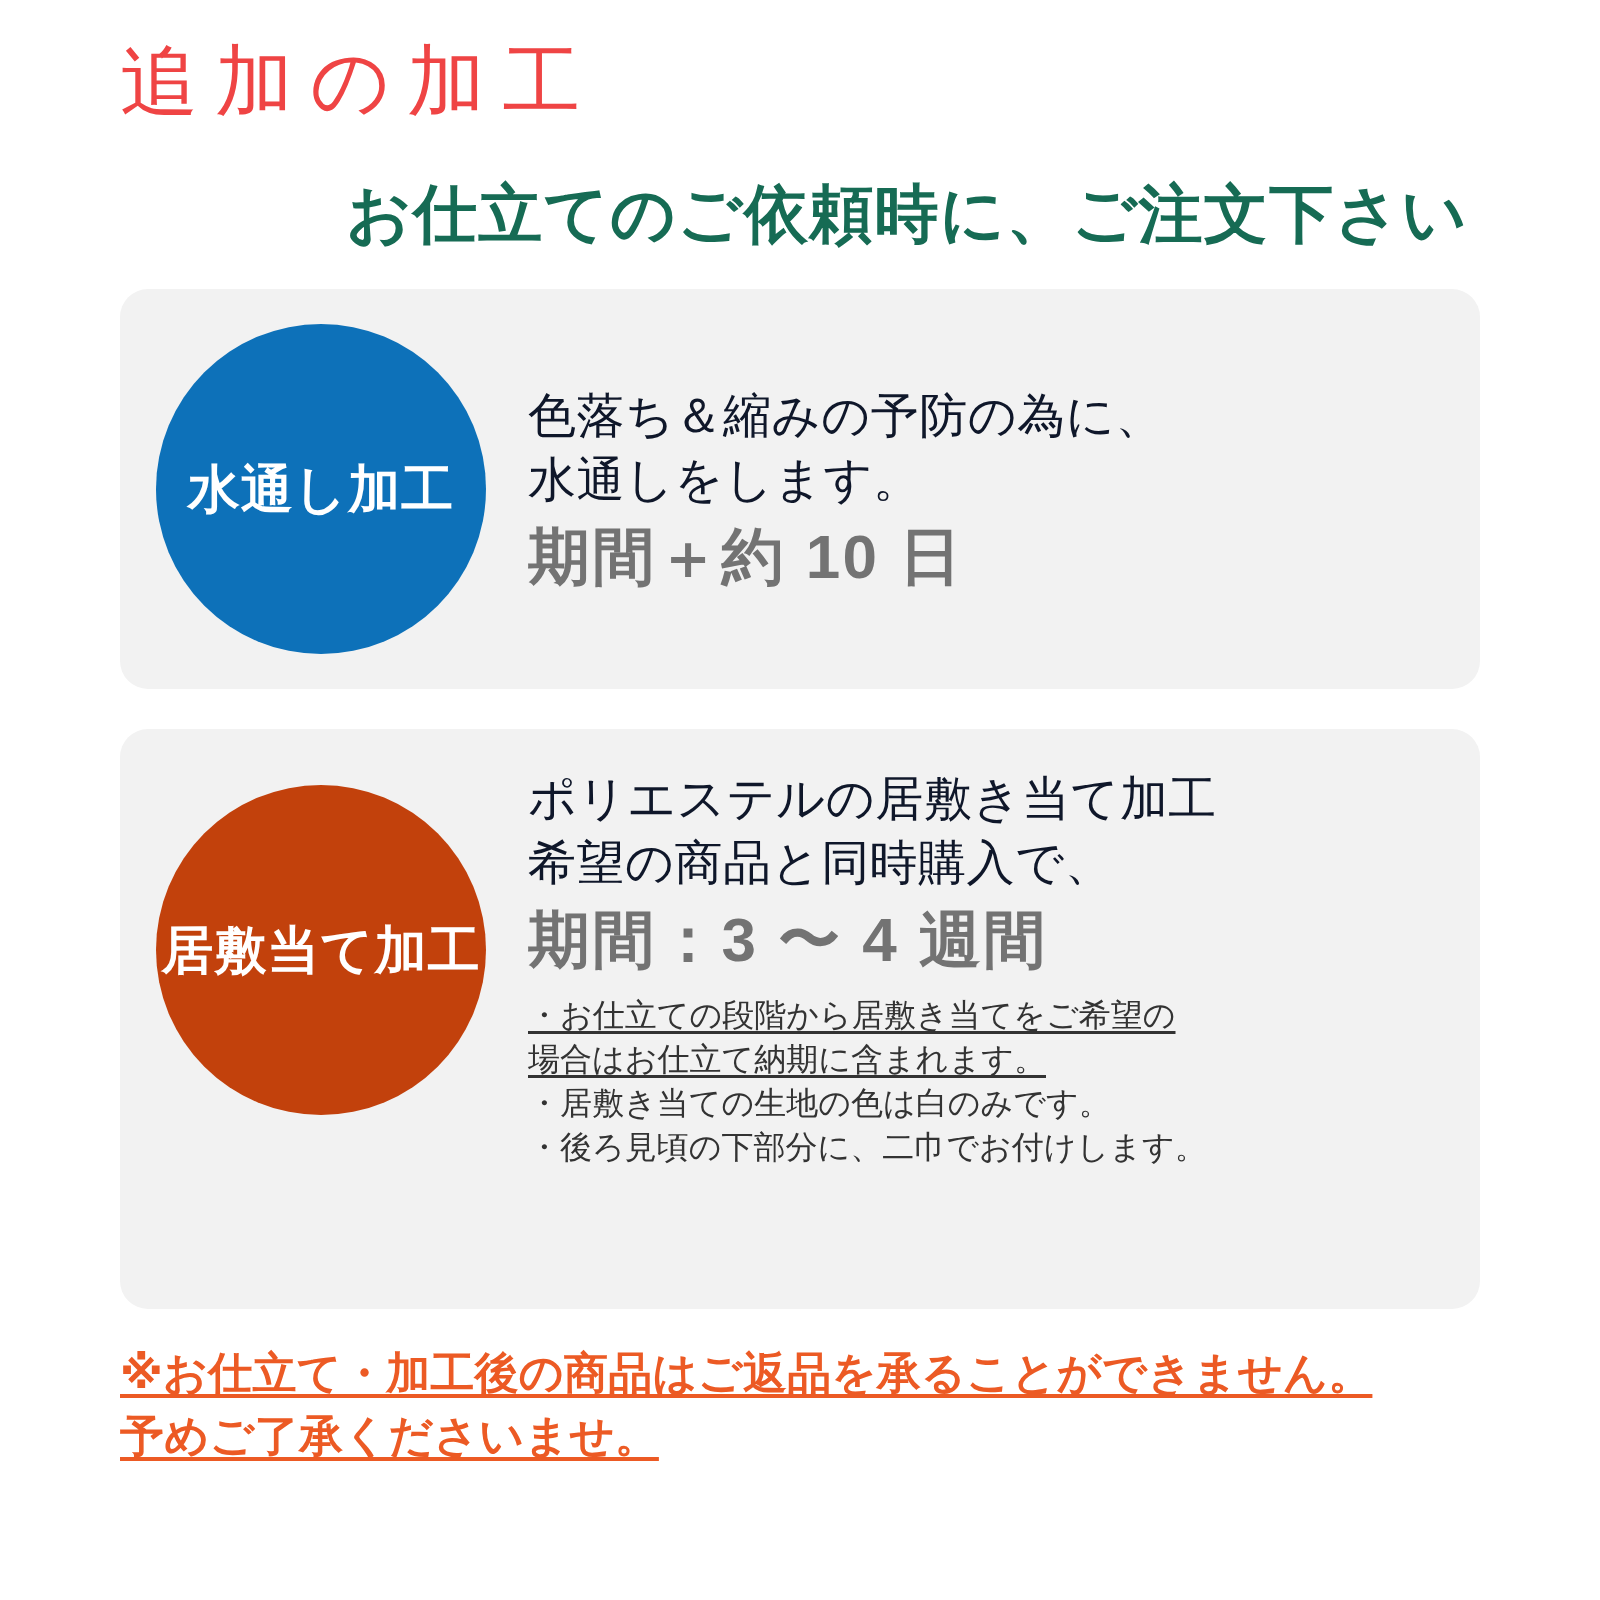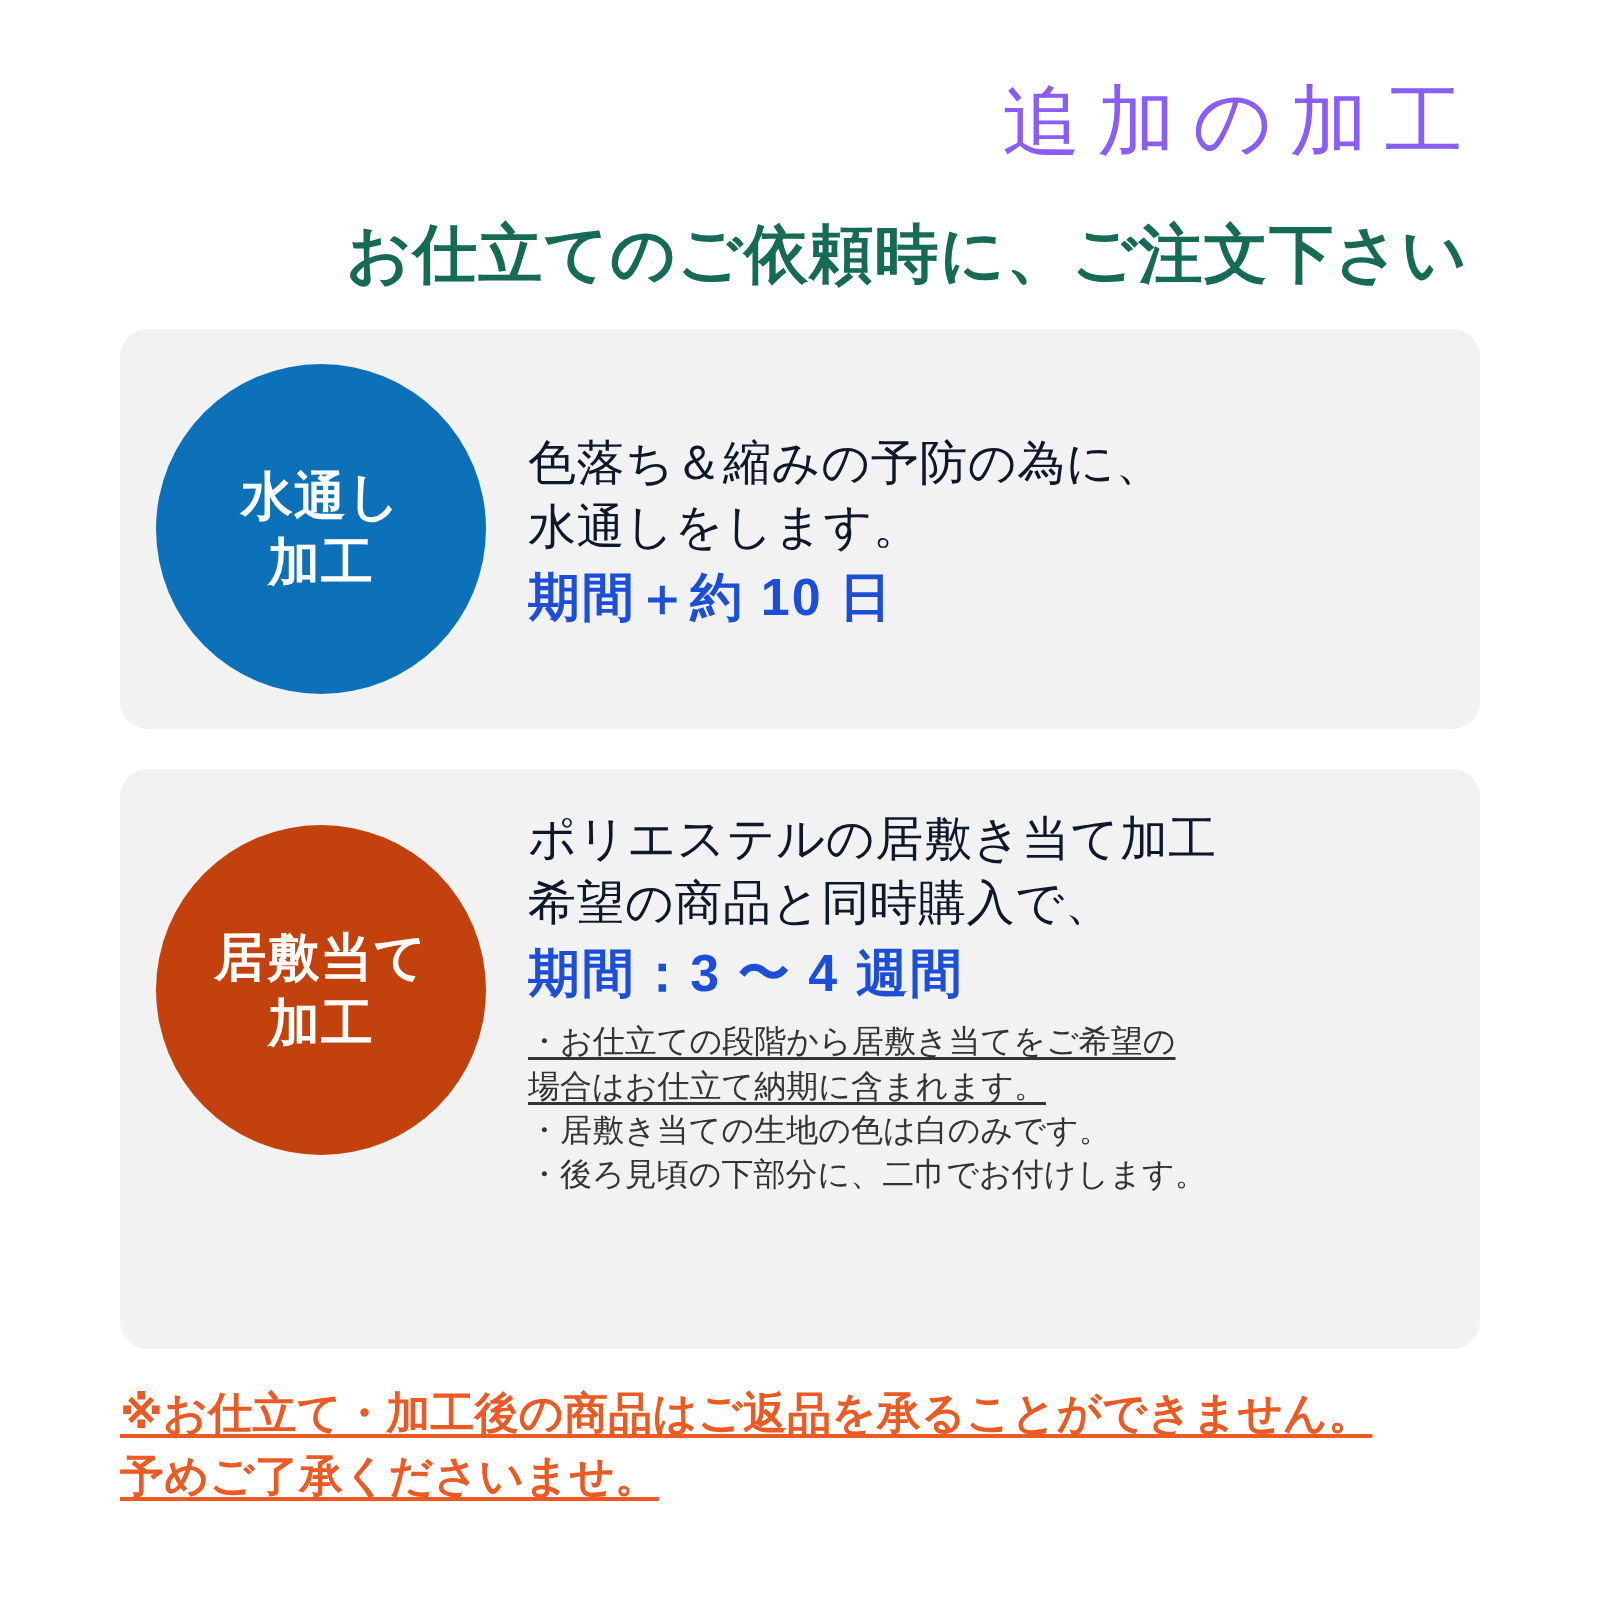--- a/index.html
+++ b/index.html
@@ -18,26 +18,26 @@
     position: relative;
     width: 1600px;
     height: 1600px;
     box-sizing: border-box;
     padding: 0 120px;
   }
 
   
   .main-title {
     margin: 0;
-    padding-top: 79px;
-    text-align: right;
+    padding-top: 39px;
+    text-align: left;
     font-size: 78px;
     font-weight: 500;
     letter-spacing: 0.22em;
-    color: #8b5cf6;
+    color: #ef4444;
     line-height: 1.1;
   }
   .sub-title {
     margin: 12px;
     padding-top: 42px;
     text-align: right;
     font-size: 64px;
     font-weight: bold;
     letter-spacing: 0.02em;
     color: #166B54;
@@ -57,21 +57,21 @@
   }
   .card-water { min-height: 400px; align-items: center; }
   .card-ishiki { min-height: 580px; align-items: flex-start; }
 
   .badge {
     flex: 0 0 auto;
     width: 330px;
     height: 330px;
     border-radius: 50%;
     display: flex;
-    flex-direction: column;
+    flex-direction: row;
     align-items: center;
     justify-content: center;
     color: #ffffff;
     font-weight: bold;
     font-size: 52px;
     line-height: 1.28;
     letter-spacing: 0.02em;
     text-align: center;
   }
   .badge-blue { background: #0D71B9; }
@@ -84,23 +84,23 @@
     padding-top: 4px;
   }
   .line {
     font-size: 48px;
     line-height: 1.33;
     color: #0f172a;
     letter-spacing: 0.01em;
     white-space: nowrap;
   }
   .highlight {
-    font-size: 52px;
+    font-size: 62px;
     font-weight: bold;
-    color: #1d4ed8;
+    color: #737373;
     letter-spacing: 0.04em;
     line-height: 1.32;
     white-space: nowrap;
     margin-top: 4px;
   }
   .note {
     font-size: 32px;
     line-height: 1.38;
     color: #333333;
     white-space: nowrap;

